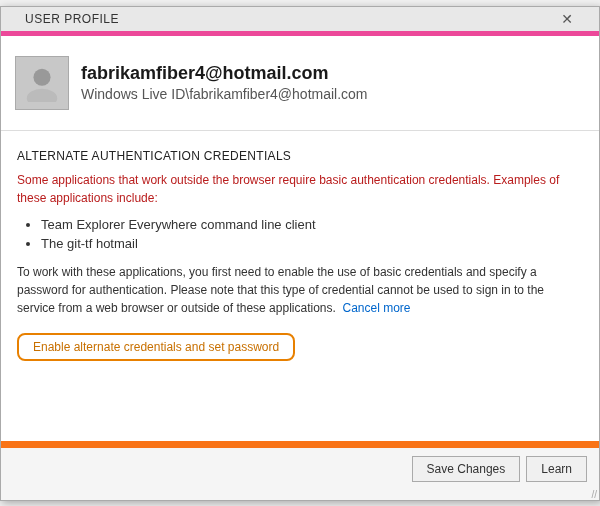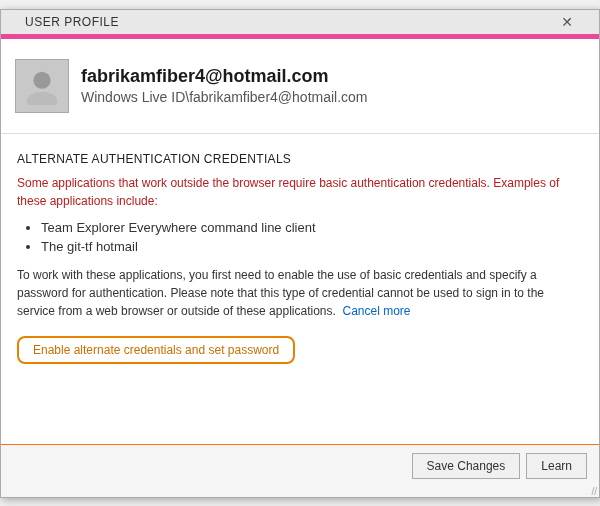--- a/index.html
+++ b/index.html
@@ -145,21 +145,21 @@
       border: 2px solid #e88000;
       border-radius: 8px;
       font-size: 12px;
       color: #c87000;
       background: #fff;
       cursor: pointer;
       margin-top: 4px;
     }
 
     .dialog-footer {
-      border-top: 1px solid #f97316;
+      border-top: 7px solid #f97316;
       padding: 8px 12px;
       display: flex;
       justify-content: flex-end;
       gap: 6px;
       background: #f5f5f5;
     }
     .footer-btn {
       padding: 5px 14px;
       font-size: 12px;
       cursor: pointer;

